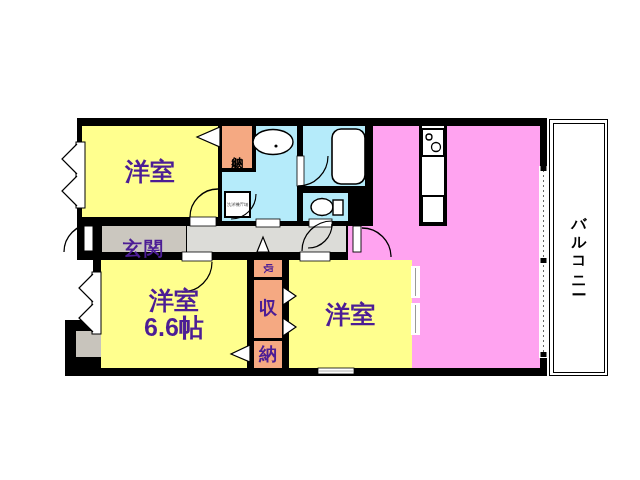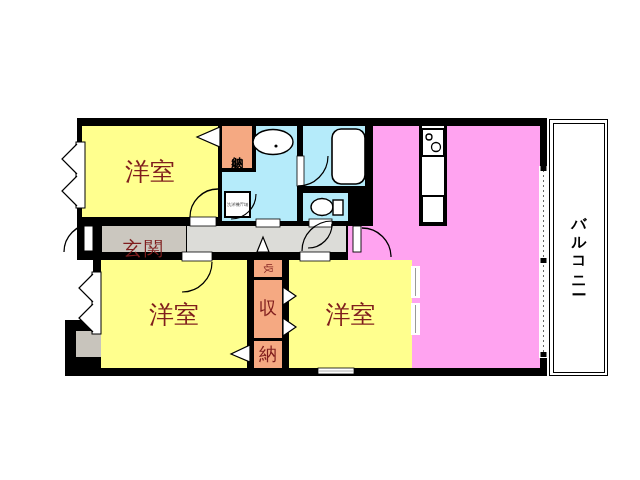--- a/index.html
+++ b/index.html
@@ -1,21 +1,21 @@
 <!DOCTYPE html>
 <html><head>
 <meta charset="utf-8">
 <style>
   html,body{margin:0;padding:0;background:#ffffff;}
   .canvas{position:relative;width:640px;height:480px;background:#ffffff;overflow:hidden;
           font-family:"Liberation Sans","DejaVu Sans",sans-serif;}
   .abs{position:absolute;}
   .wall{background:#000000;}
   .room{display:flex;align-items:center;justify-content:center;text-align:center;}
-  .room-label{font-weight:normal;color:#7f1d1d;line-height:1.08;}
+  .room-label{font-weight:bold;color:#4c1d95;line-height:1.08;}
   .vtext{writing-mode:vertical-rl;text-orientation:mixed;font-weight:bold;color:#000;}
   svg{position:absolute;left:0;top:0;pointer-events:none;}
   .tinytxt{font-size:5px;color:#444;line-height:1;transform:scale(.85);white-space:nowrap;}
 </style>
 </head>
 <body>
 
 <div class="canvas">
 
   <div class="abs wall" style="left:77px;top:118px;width:470px;height:142px;"></div>
@@ -174,20 +174,21 @@
 
   <div class="abs room" style="left:90px;top:135px;width:120px;height:72px;">
     <div class="room-label" style="font-size:25px;">
       <div>洋室</div>
     </div>
   </div>
 
   <div class="abs room" style="left:104px;top:278px;width:140px;height:72px;">
     <div class="room-label" style="font-size:25px;">
       <div>洋室</div>
+      <div>6.6帖</div>
     </div>
   </div>
 
   <div class="abs room" style="left:292px;top:278px;width:117px;height:72px;">
     <div class="room-label" style="font-size:25px;">
       <div>洋室</div>
     </div>
   </div>
 
 

